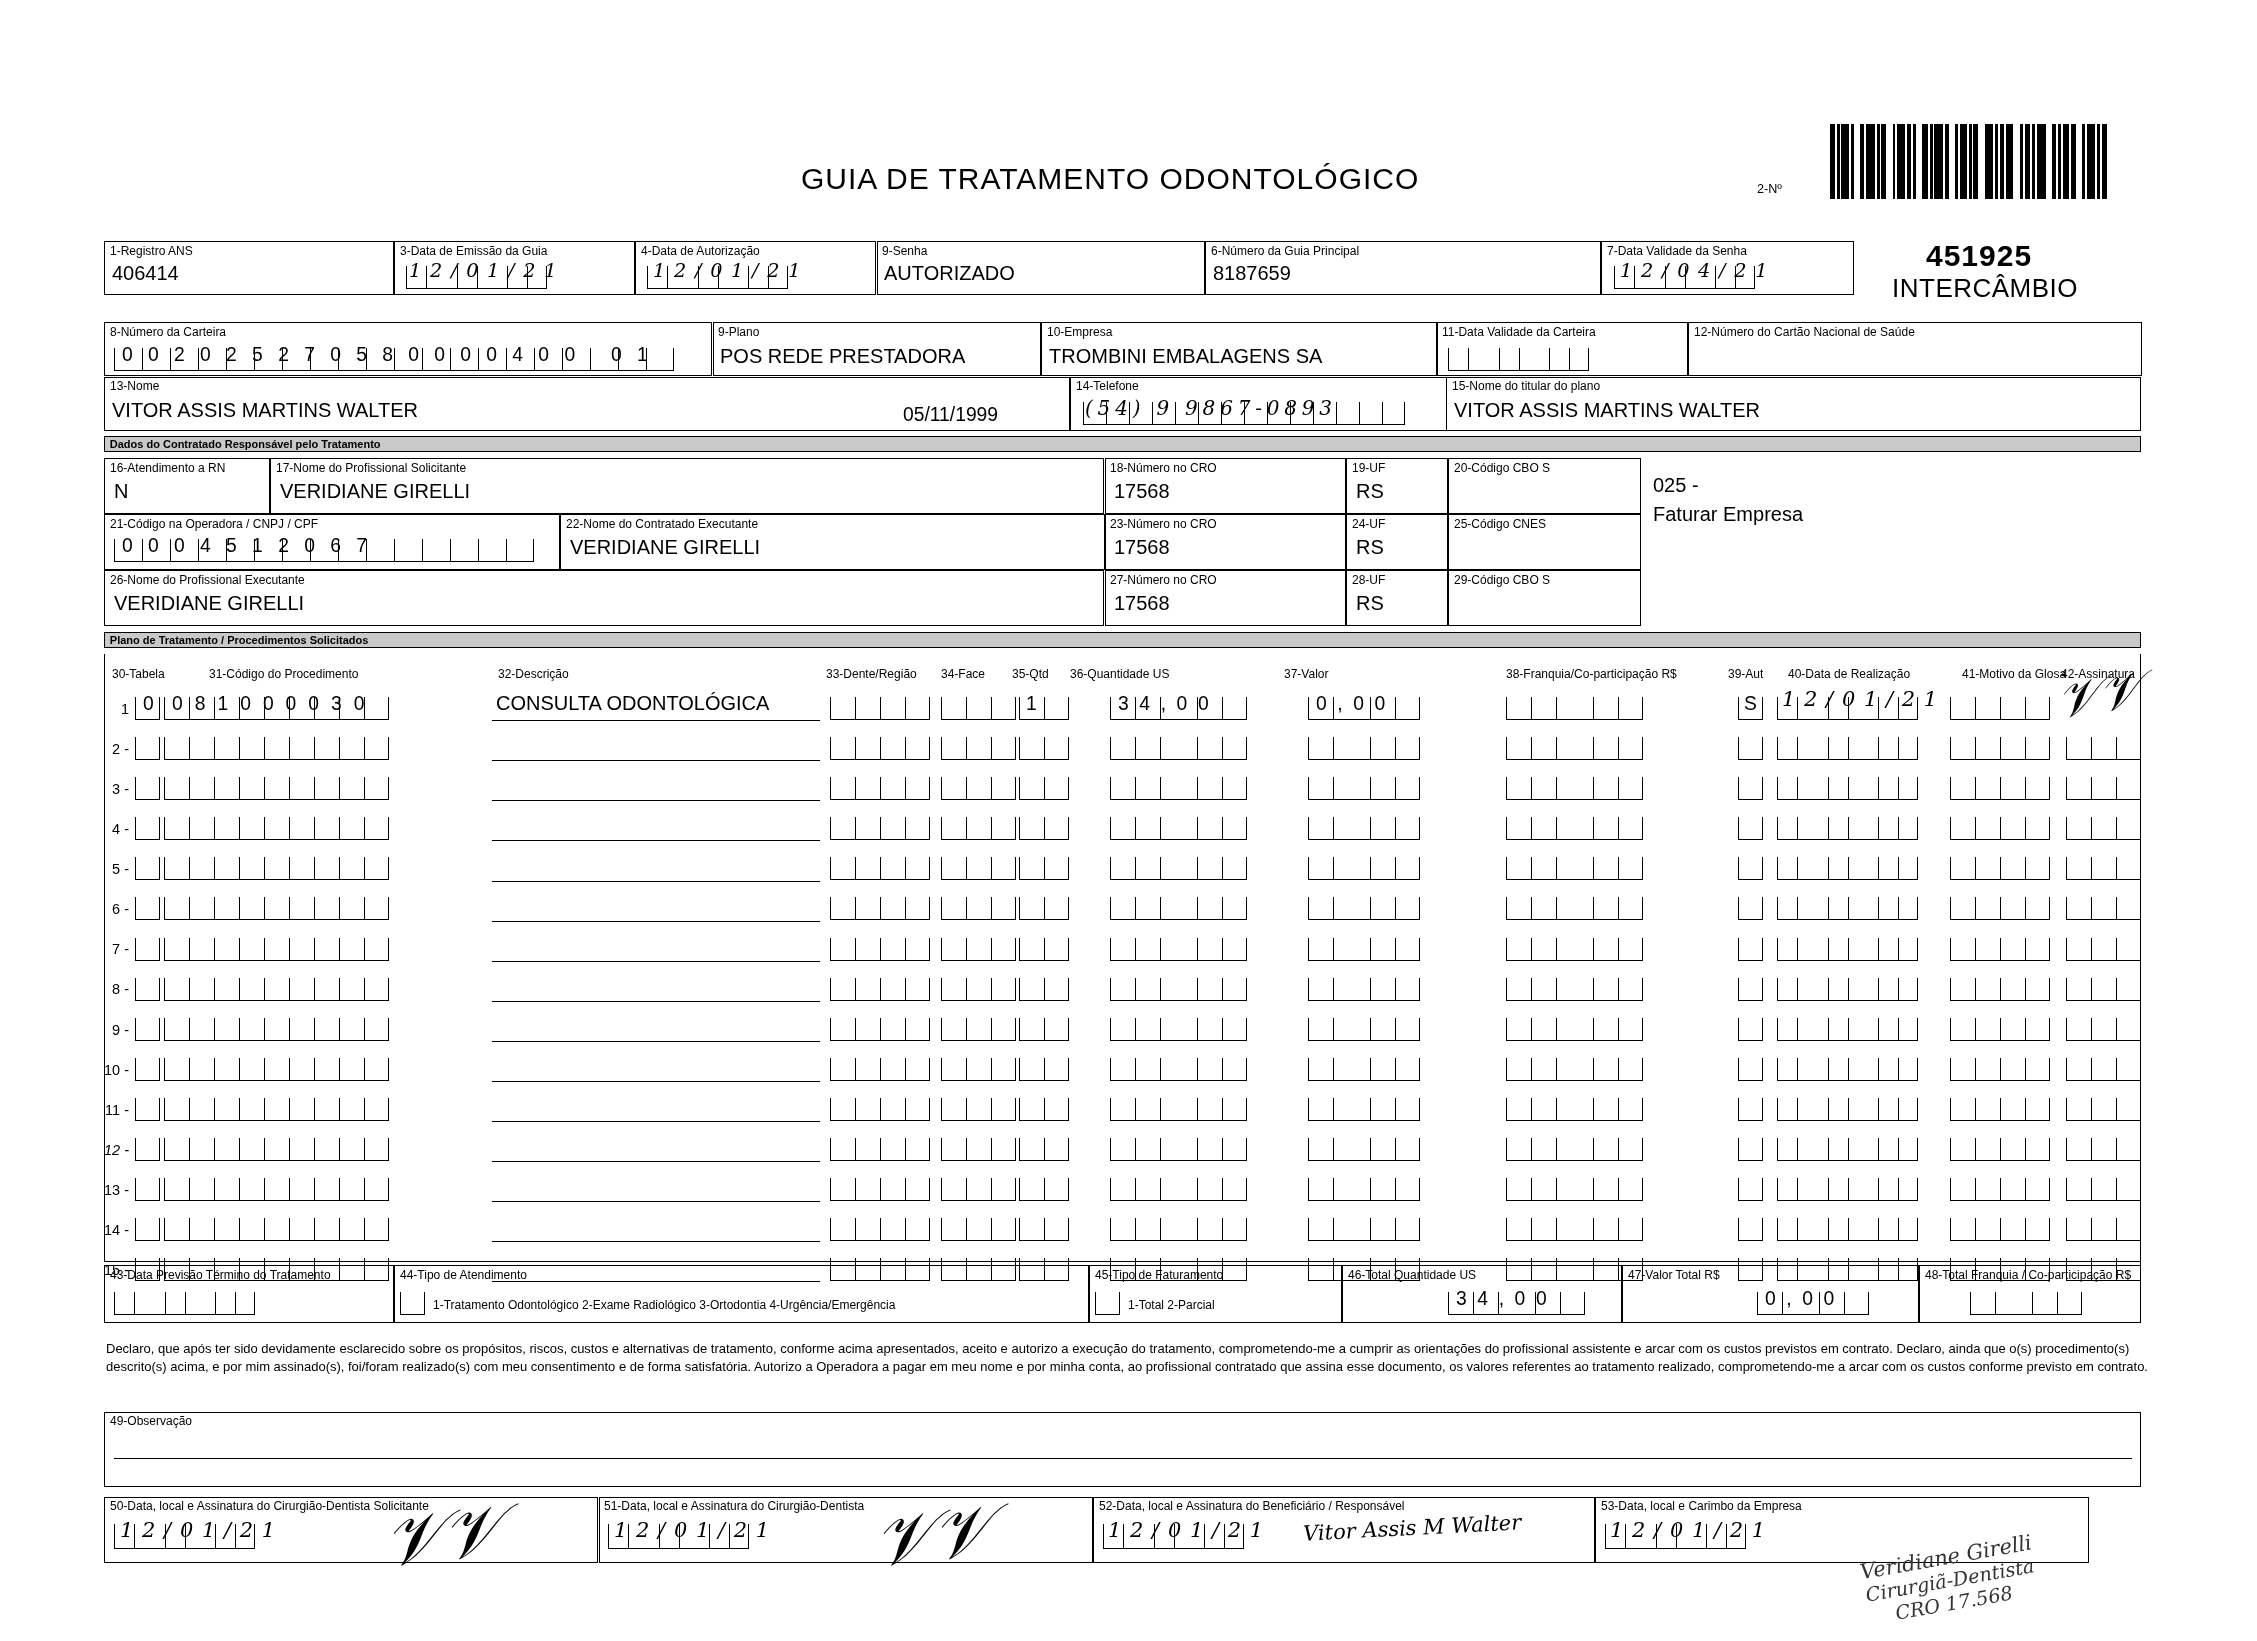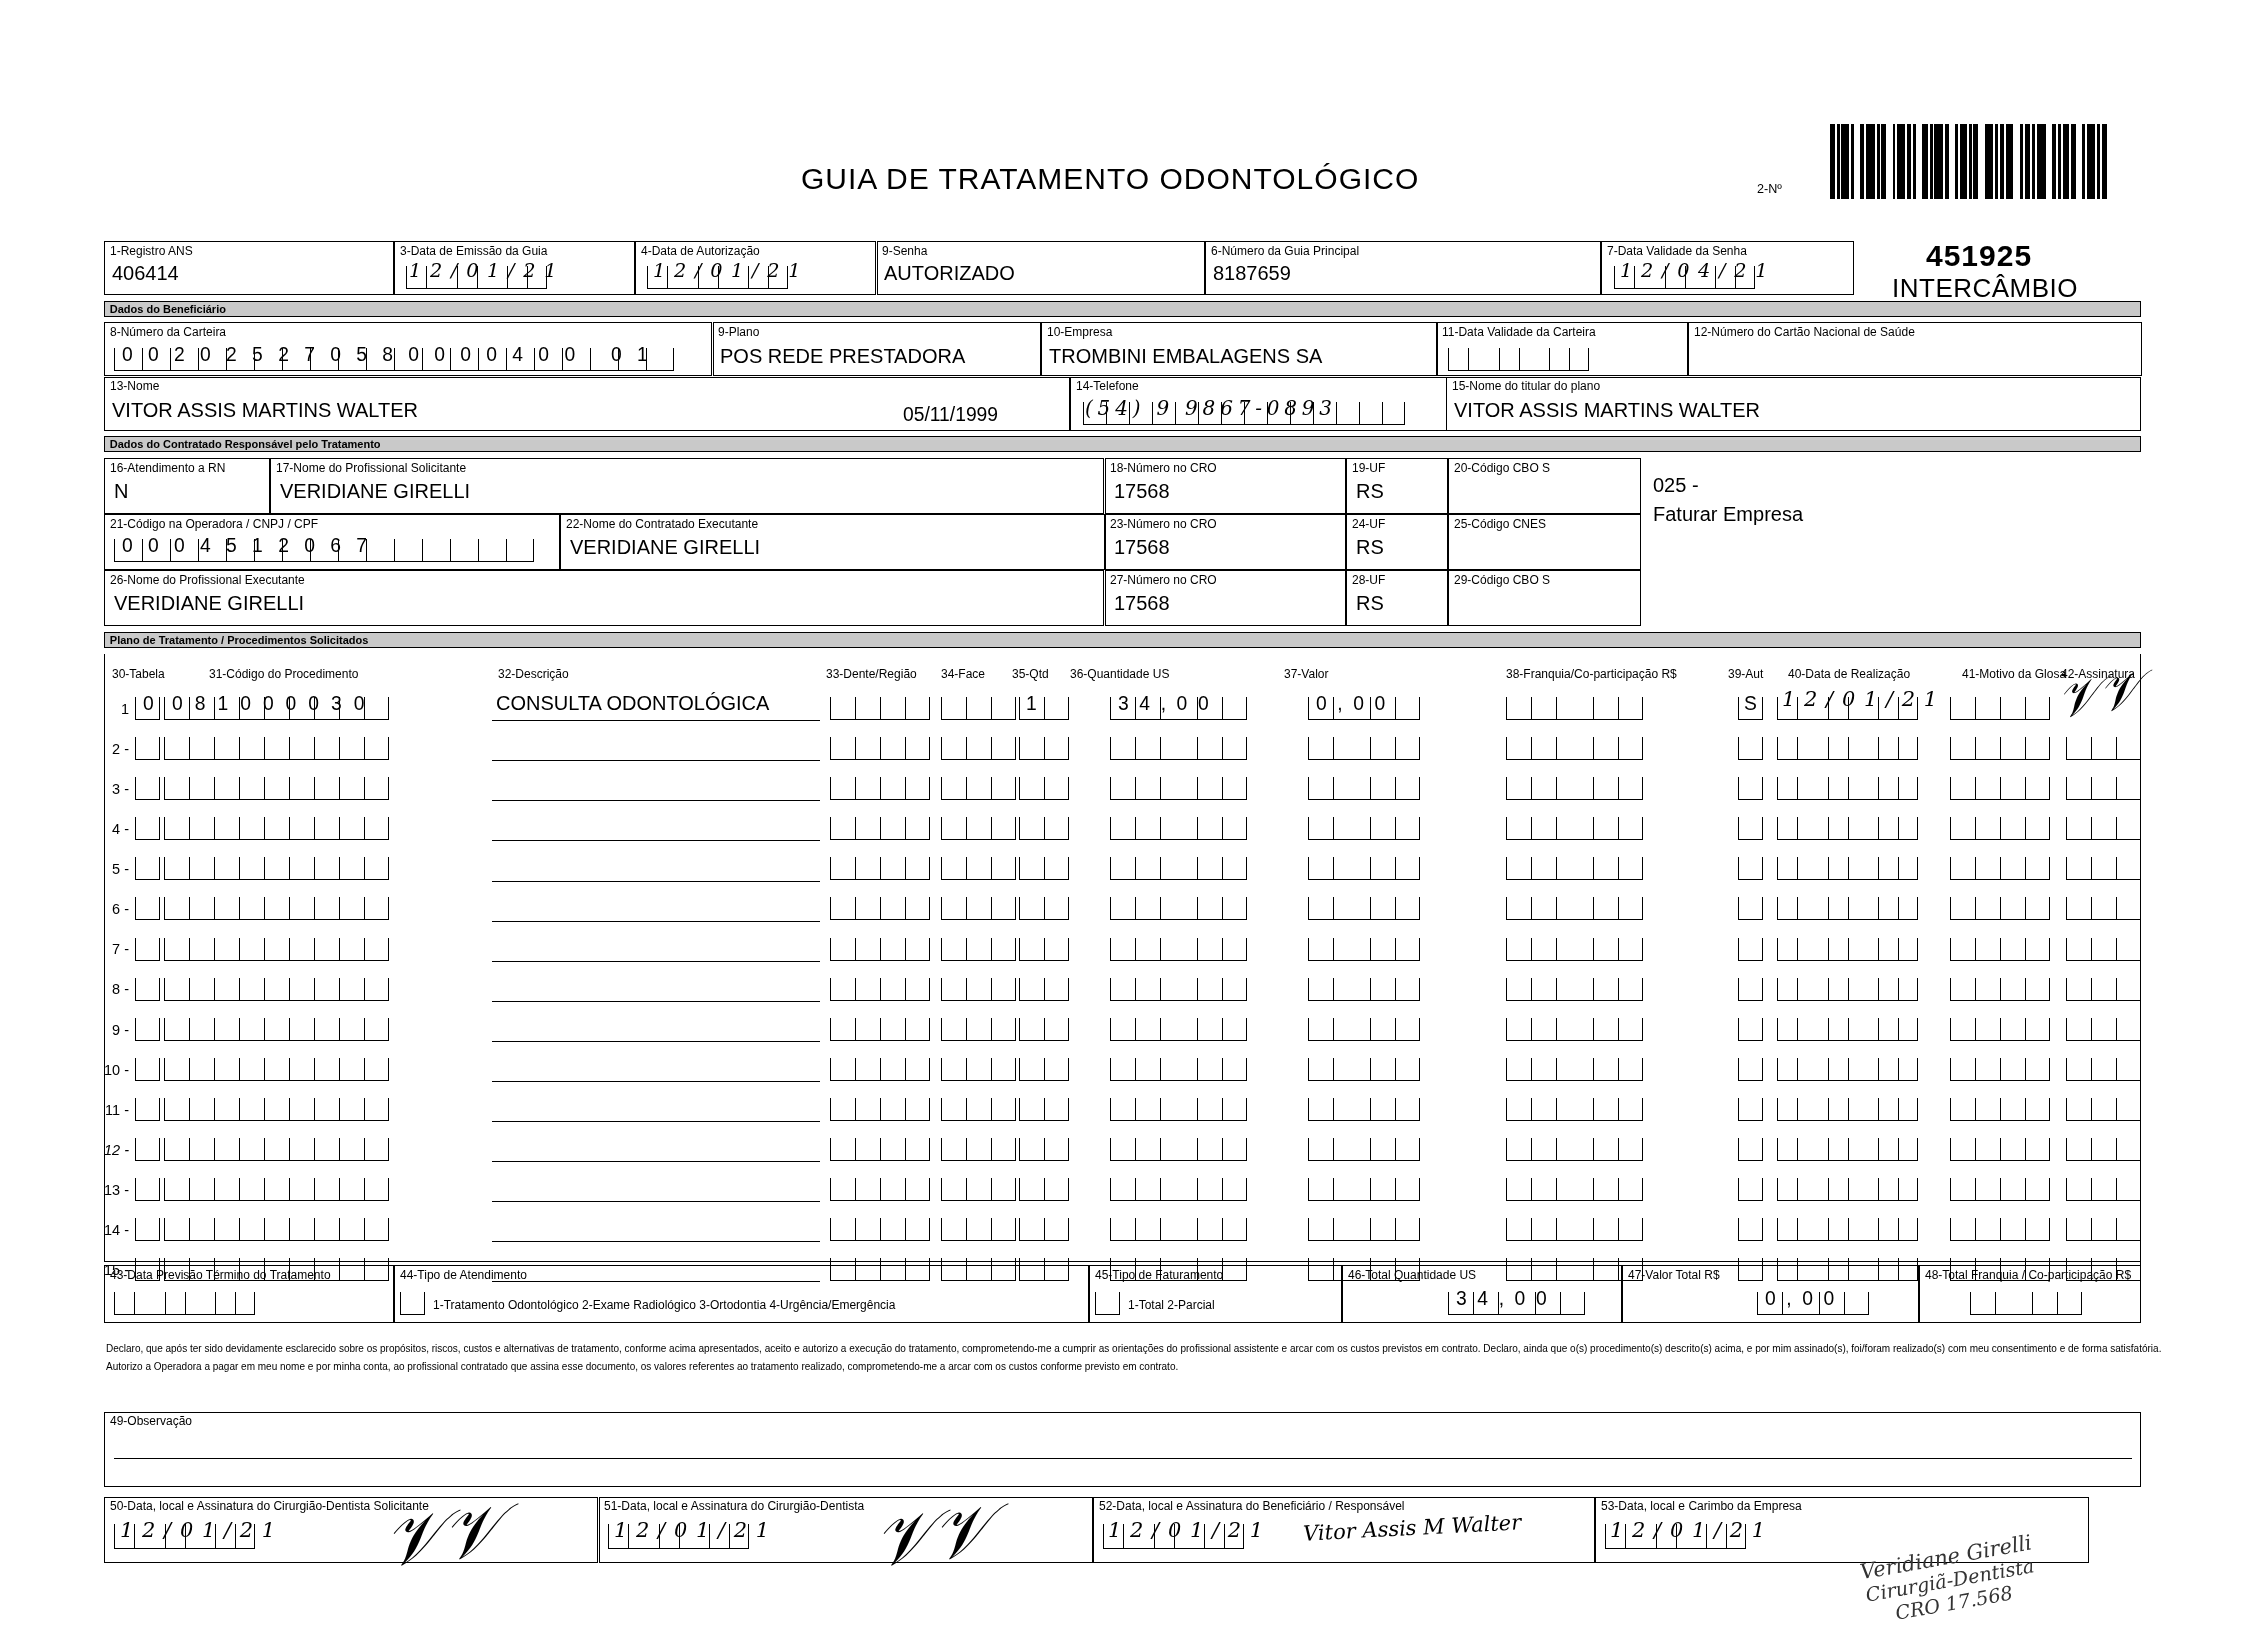--- a/index.html
+++ b/index.html
@@ -27,21 +27,21 @@
   
   .comb{position:absolute;display:flex;}
   .comb > i{display:block;border-bottom:1.4px solid #000;border-left:1.4px solid #000;box-sizing:border-box;height:100%;}
   .comb > i:last-child{border-right:1.4px solid #000;}
   .combtxt{position:absolute;font-size:19.3px;letter-spacing:0;white-space:pre;}
 
   .hline{position:absolute;border-bottom:1.4px solid #000;}
 
   .row-num{position:absolute;font-size:14.5px;text-align:right;width:25px;}
   .hand{font-family:"DejaVu Serif",serif;font-style:italic;}
-  .decl{position:absolute;font-size:10px;line-height:18.3px;width:2086px;}
+  .decl{position:absolute;font-size:13px;line-height:18.3px;width:2086px;}
   .small-lbl{position:absolute;font-size:12px;}
   .sig{position:absolute;font-family:"DejaVu Serif",serif;font-style:italic;}
 </style>
 </head>
 <body>
 
 <div class="page">
 
 
   <div class="doc-title">GUIA DE TRATAMENTO ODONTOLÓGICO</div>
@@ -108,23 +108,20 @@
       <i style="width:20px"></i>
       <i style="width:10.6px;border-left:none"></i>
       <i style="width:20px"></i>
       <i style="width:20px"></i>
       <i style="width:10.6px;border-left:none"></i>
       <i style="width:20px"></i>
       <i style="width:20px"></i>
   </div>
   <div class="combtxt hand" style="left:1620px;top:259px;letter-spacing:8.7px;">12/04/21</div>
 
-  <div class="band" style="left:104px;top:301px;width:2037px;">
-    <span>Dados do Beneficiário</span>
-  </div>
 
   <div class="box" style="left:104px;top:322px;width:608px;height:54px;"></div>
   <div class="lbl" style="left:110px;top:326px;">8-Número da Carteira</div>
   <div class="comb" style="left:114px;top:348px;height:23px;">
     <i style="width:28px"></i>
       <i style="width:28px"></i>
       <i style="width:28px"></i>
       <i style="width:28px"></i>
       <i style="width:28px"></i>
       <i style="width:28px"></i>

